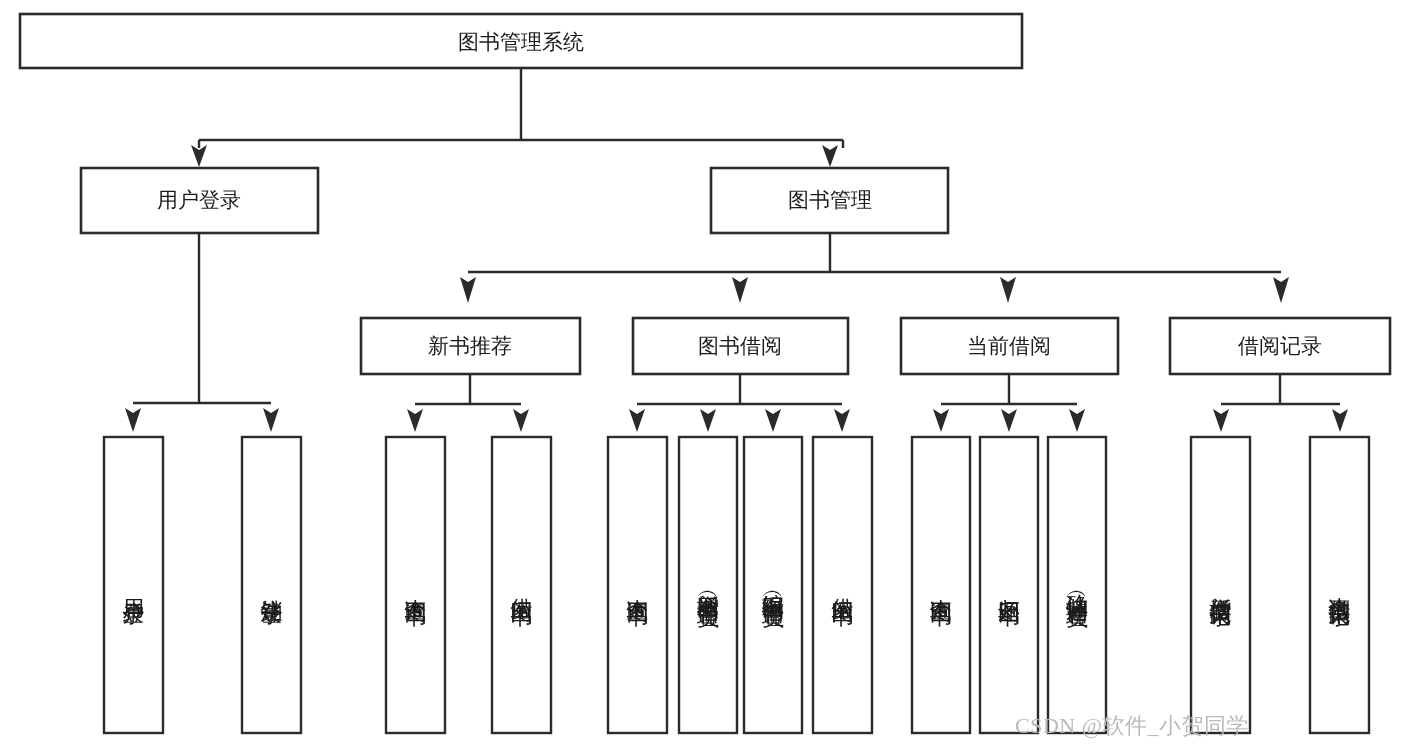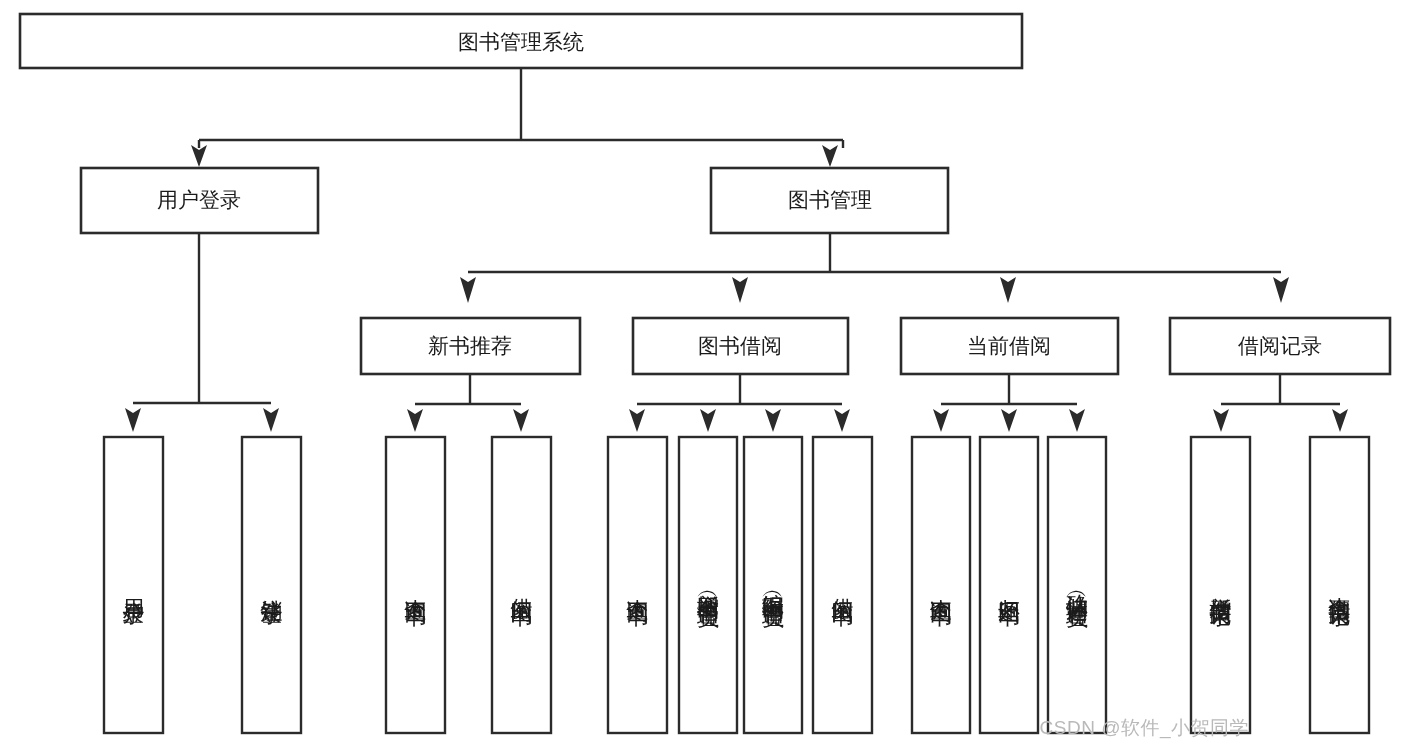--- a/index.html
+++ b/index.html
@@ -68,22 +68,22 @@
     line-height: 1.08;
     color: #1b1b1b;
     letter-spacing: 2px;
     white-space: nowrap;
     text-align: center;
   }
   .watermark {
     position: absolute;
     right: 10px;
     bottom: 6px;
-    font-family: Liberation Sans, sans-serif;
-    font-size: 19px;
+    font-family: Liberation Serif, serif;
+    font-size: 22px;
     color: #b9b9b9;
     letter-spacing: 0.5px;
     white-space: nowrap;
   }
 </style>
 </head>
 <body>
 
 <div id="diagram-root">
 

